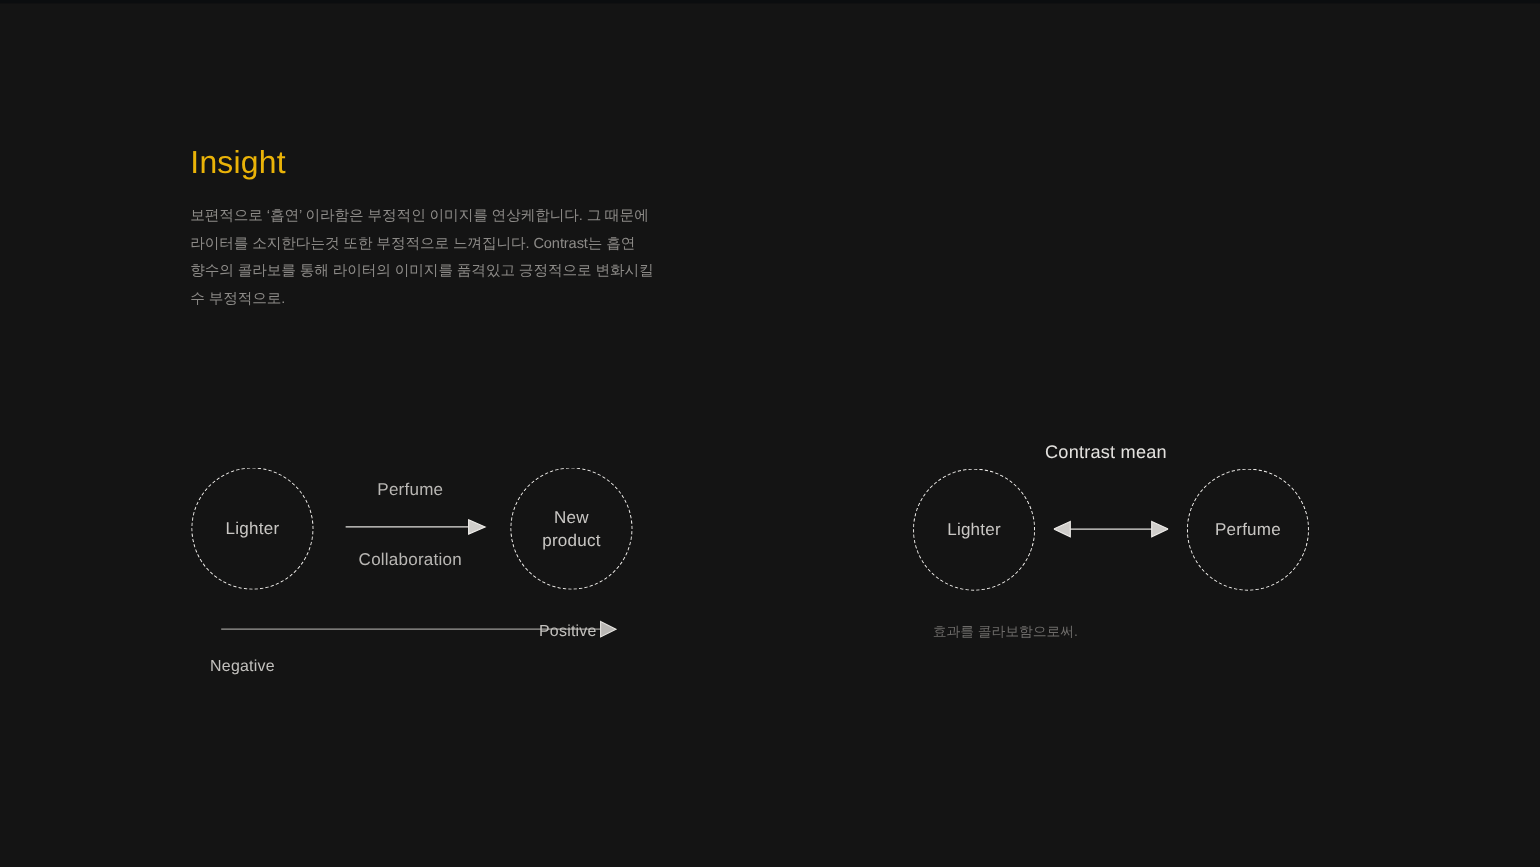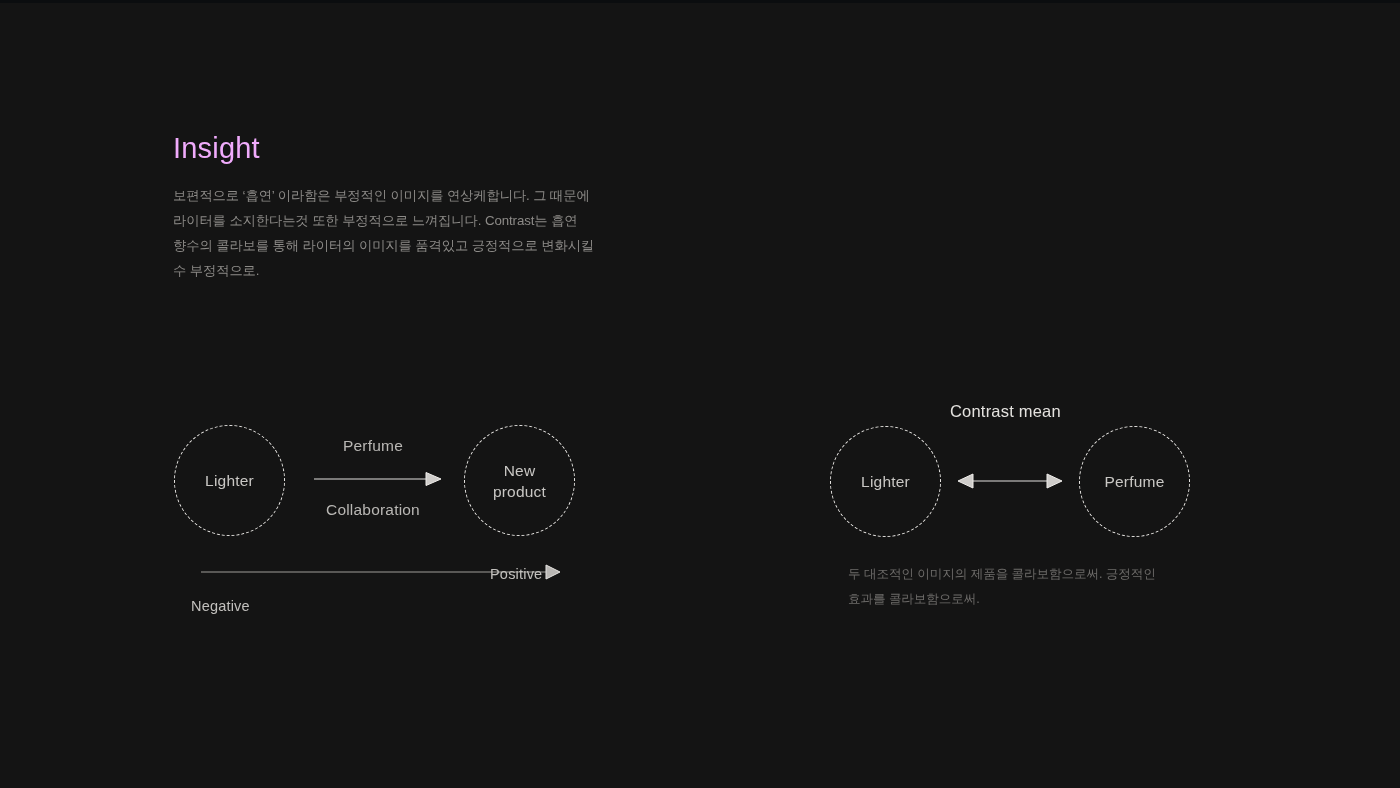--- a/index.html
+++ b/index.html
@@ -28,21 +28,21 @@
   
   #insight-section {
     position: absolute;
     left: 173px;
     top: 134px;
     width: 430px;
   }
   #insight-title {
     font-size: 29px;
     font-weight: 300;
-    color: #f0abfc;
+    color: #eab308;
     letter-spacing: 0.2px;
     line-height: 1;
     margin: 0 0 20px 0;
   }
   #insight-body {
     font-size: 13.3px;
     font-weight: 400;
     color: #8d8b88;
     line-height: 25px;
     text-align: justify;
@@ -183,18 +183,17 @@
       <span class="dcircle-label">Perfume</span>
     </div>
 
     <svg class="arrow-svg" id="arrow-contrast" width="104" height="22" viewBox="0 0 104 22">
       <line x1="14" y1="11" x2="90" y2="11" stroke="#e2e0dd" stroke-width="1.2"></line>
       <path d="M15 4 L0 11 L15 18 Z" fill="#cfcdca" stroke="#f0eeeb" stroke-width="1"></path>
       <path d="M89 4 L104 11 L89 18 Z" fill="#cfcdca" stroke="#f0eeeb" stroke-width="1"></path>
     </svg>
 
     <div id="caption-right">
-      <span class="ln">두 대조적인 이미지의 제품을 콜라보함으로써. 긍정적인</span>
       <span class="ln">효과를 콜라보함으로써.</span>
     </div>
   </div>
 
 </div>
 
 </body></html>

